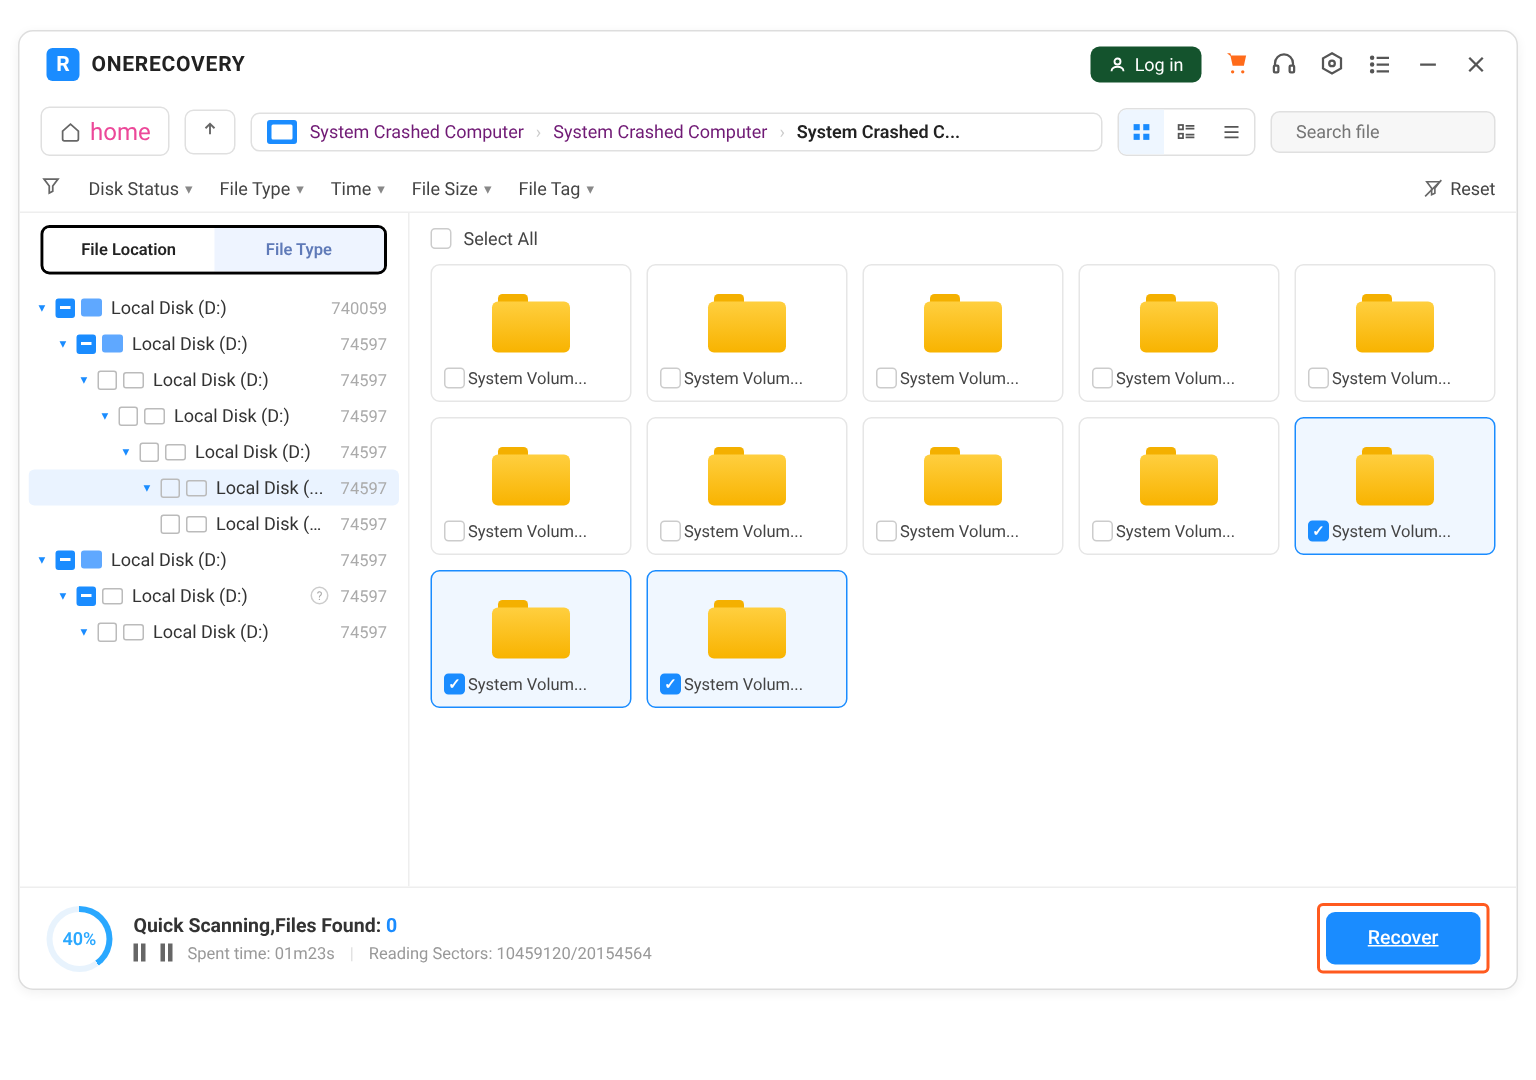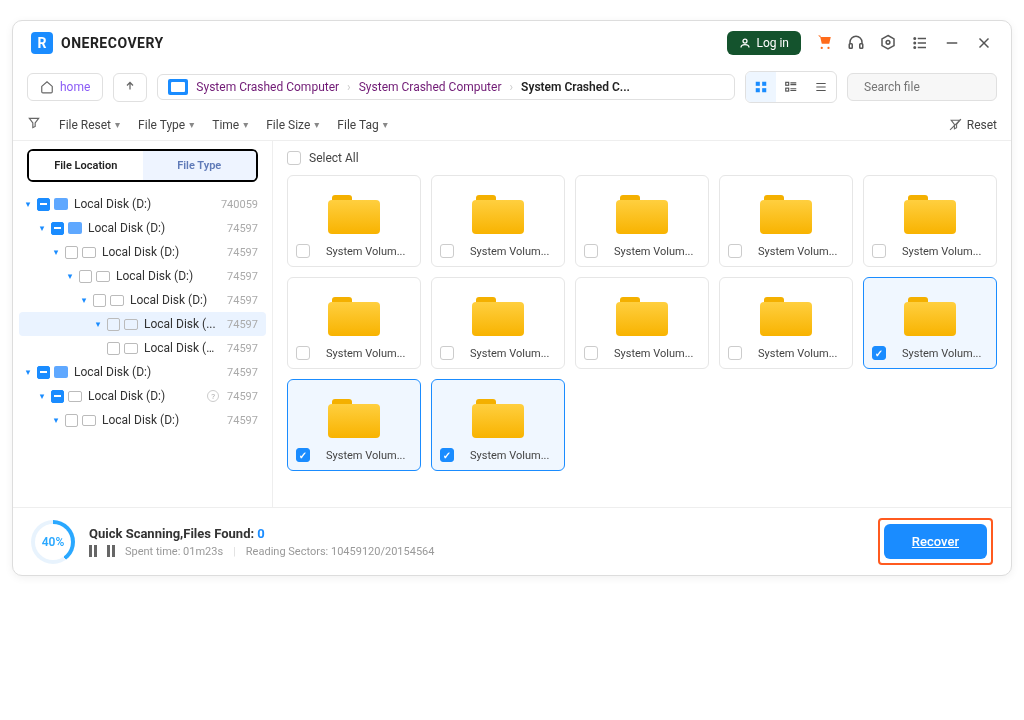--- a/index.html
+++ b/index.html
@@ -1,30 +1,30 @@
 <!DOCTYPE html>
 <html><head>
 <meta charset="utf-8">
 <style>
 * { box-sizing: border-box; margin: 0; padding: 0; font-family: -apple-system, BlinkMacSystemFont, "Segoe UI", Roboto, Arial, sans-serif; }
 body { background: #fff; width: 1024px; height: 720px; overflow: hidden; }
-.window { width: 1000px; height: 556px; margin: 20px auto; background: #fff; border: 1px solid #ddd; border-radius: 10px; display: flex; flex-direction: column; box-shadow: 0 2px 8px rgba(0,0,0,0.06); }
+.window { width: 1000px; height: 640px; margin: 20px auto; background: #fff; border: 1px solid #ddd; border-radius: 10px; display: flex; flex-direction: column; box-shadow: 0 2px 8px rgba(0,0,0,0.06); }
 .titlebar { display: flex; align-items: center; padding: 10px 18px; }
 .logo { width: 22px; height: 22px; background: #1a8cff; border-radius: 4px; position: relative; margin-right: 8px; display: flex; align-items: center; justify-content: center; }
 .logo::before { content: "R"; color: #fff; font-weight: 700; font-size: 14px; }
 .app-title { font-weight: 700; font-size: 14px; letter-spacing: 0.5px; color: #222; }
 .titlebar-spacer { flex: 1; }
 .login-btn { background: #14532d; color: #fff; border: none; border-radius: 6px; padding: 5px 12px; font-size: 12px; display: flex; align-items: center; gap: 5px; cursor: pointer; }
 .title-icons { display: flex; align-items: center; gap: 14px; margin-left: 14px; }
 .title-icon { width: 18px; height: 18px; color: #555; cursor: pointer; display: inline-flex; align-items: center; justify-content: center; }
 .title-icon svg { width: 18px; height: 18px; }
 .cart-icon { color: #ff6b1a; }
 
 .toolbar1 { display: flex; align-items: center; padding: 6px 14px; gap: 10px; }
-.home-btn { display: flex; align-items: center; gap: 6px; border: 1px solid #e0e0e0; border-radius: 6px; padding: 6px 12px; font-size: 12px; color: #8b5cf6; cursor: pointer; background: #fff; }
+.home-btn { display: flex; align-items: center; gap: 6px; border: 1px solid #e0e0e0; border-radius: 6px; padding: 6px 12px; font-size: 16px; color: #ec4899; cursor: pointer; background: #fff; }
 .up-btn { border: 1px solid #e0e0e0; border-radius: 6px; padding: 6px 10px; background: #fff; cursor: pointer; color: #444; }
 .breadcrumb { flex: 1; display: flex; align-items: center; gap: 8px; border: 1px solid #e0e0e0; border-radius: 6px; padding: 4px 10px; background: #fff; font-size: 12px; overflow: hidden; }
 .bc-icon { width: 20px; height: 16px; background: #1a8cff; border-radius: 2px; position: relative; }
 .bc-icon::after { content: ""; position: absolute; inset: 3px 3px 3px 3px; background: #fff; border-radius: 1px; }
 .bc-seg { color: #701a75; white-space: nowrap; cursor: pointer; }
 .bc-seg.active { color: #222; font-weight: 600; }
 .bc-sep { color: #ccc; }
 .view-box { display: flex; border: 1px solid #e0e0e0; border-radius: 6px; overflow: hidden; }
 .view-btn { width: 30px; height: 30px; display: flex; align-items: center; justify-content: center; cursor: pointer; color: #555; }
 .view-btn.active { background: #eef6ff; color: #1a8cff; }
@@ -60,21 +60,21 @@
 .select-all { display: flex; align-items: center; gap: 8px; font-size: 12px; color: #444; margin-bottom: 10px; }
 .cb { width: 14px; height: 14px; border: 1px solid #ccc; border-radius: 3px; display: inline-flex; align-items: center; justify-content: center; cursor: pointer; }
 .cb.checked { background: #1a8cff; border-color: #1a8cff; }
 .cb.checked::after { content: "✓"; color: #fff; font-size: 10px; font-weight: 700; }
 .grid { display: grid; grid-template-columns: repeat(5, 1fr); gap: 10px; }
 .card { border: 1px solid #e6e6e6; border-radius: 6px; background: #fff; padding: 10px 8px 8px; display: flex; flex-direction: column; align-items: center; cursor: pointer; }
 .card.selected { border-color: #1a8cff; background: #f0f7ff; }
 .folder { width: 52px; height: 42px; position: relative; margin: 6px 0 10px; }
 .folder::before { content: ""; position: absolute; top: 3px; left: 4px; width: 20px; height: 8px; background: #f4b000; border-radius: 3px 3px 0 0; }
 .folder::after { content: ""; position: absolute; top: 8px; left: 0; right: 0; bottom: 0; background: linear-gradient(#ffcf3f, #f8b300); border-radius: 4px; }
-.card-footer { display: flex; align-items: center; gap: 16px; width: 100%; font-size: 11px; color: #444; }
+.card-footer { display: flex; align-items: center; gap: 2px; width: 100%; font-size: 11px; color: #444; }
 .card-label { flex: 1; white-space: nowrap; overflow: hidden; text-overflow: ellipsis; }
 
 .footer { border-top: 1px solid #eee; padding: 10px 18px; display: flex; align-items: center; gap: 14px; }
 .progress-ring { width: 44px; height: 44px; position: relative; display: flex; align-items: center; justify-content: center; }
 .ring { width: 44px; height: 44px; border-radius: 50%; background: conic-gradient(#2aa8ff 0 144deg, #e8f3fd 144deg 360deg); position: absolute; }
 .ring-inner { width: 36px; height: 36px; border-radius: 50%; background: #fff; position: absolute; }
 .ring-label { position: relative; font-size: 12px; color: #2aa8ff; font-weight: 600; }
 .footer-text { display: flex; flex-direction: column; gap: 4px; font-size: 12px; color: #333; }
 .footer-line1 { font-weight: 700; font-size: 13px; }
 .footer-line1 .found { color: #1a8cff; }
@@ -198,21 +198,21 @@
         </svg>
       <input placeholder="Search file" style="">
     </div>
   </div>
 
   <div class="toolbar2">
     <span class="filter-icon"><svg width="14" height="14" viewBox="0 0 24 24" fill="none" stroke="#666" stroke-width="2">
           <path d="M4 4h16l-6 8v6l-4 2v-8L4 4z"></path>
         </svg></span>
     <div class="filter-dd">
-        <span>File Reset</span>
+        <span>Disk Status</span>
         <span class="chev">▾</span>
       </div>
     <div class="filter-dd">
         <span>File Type</span>
         <span class="chev">▾</span>
       </div>
     <div class="filter-dd">
         <span>Time</span>
         <span class="chev">▾</span>
       </div>

